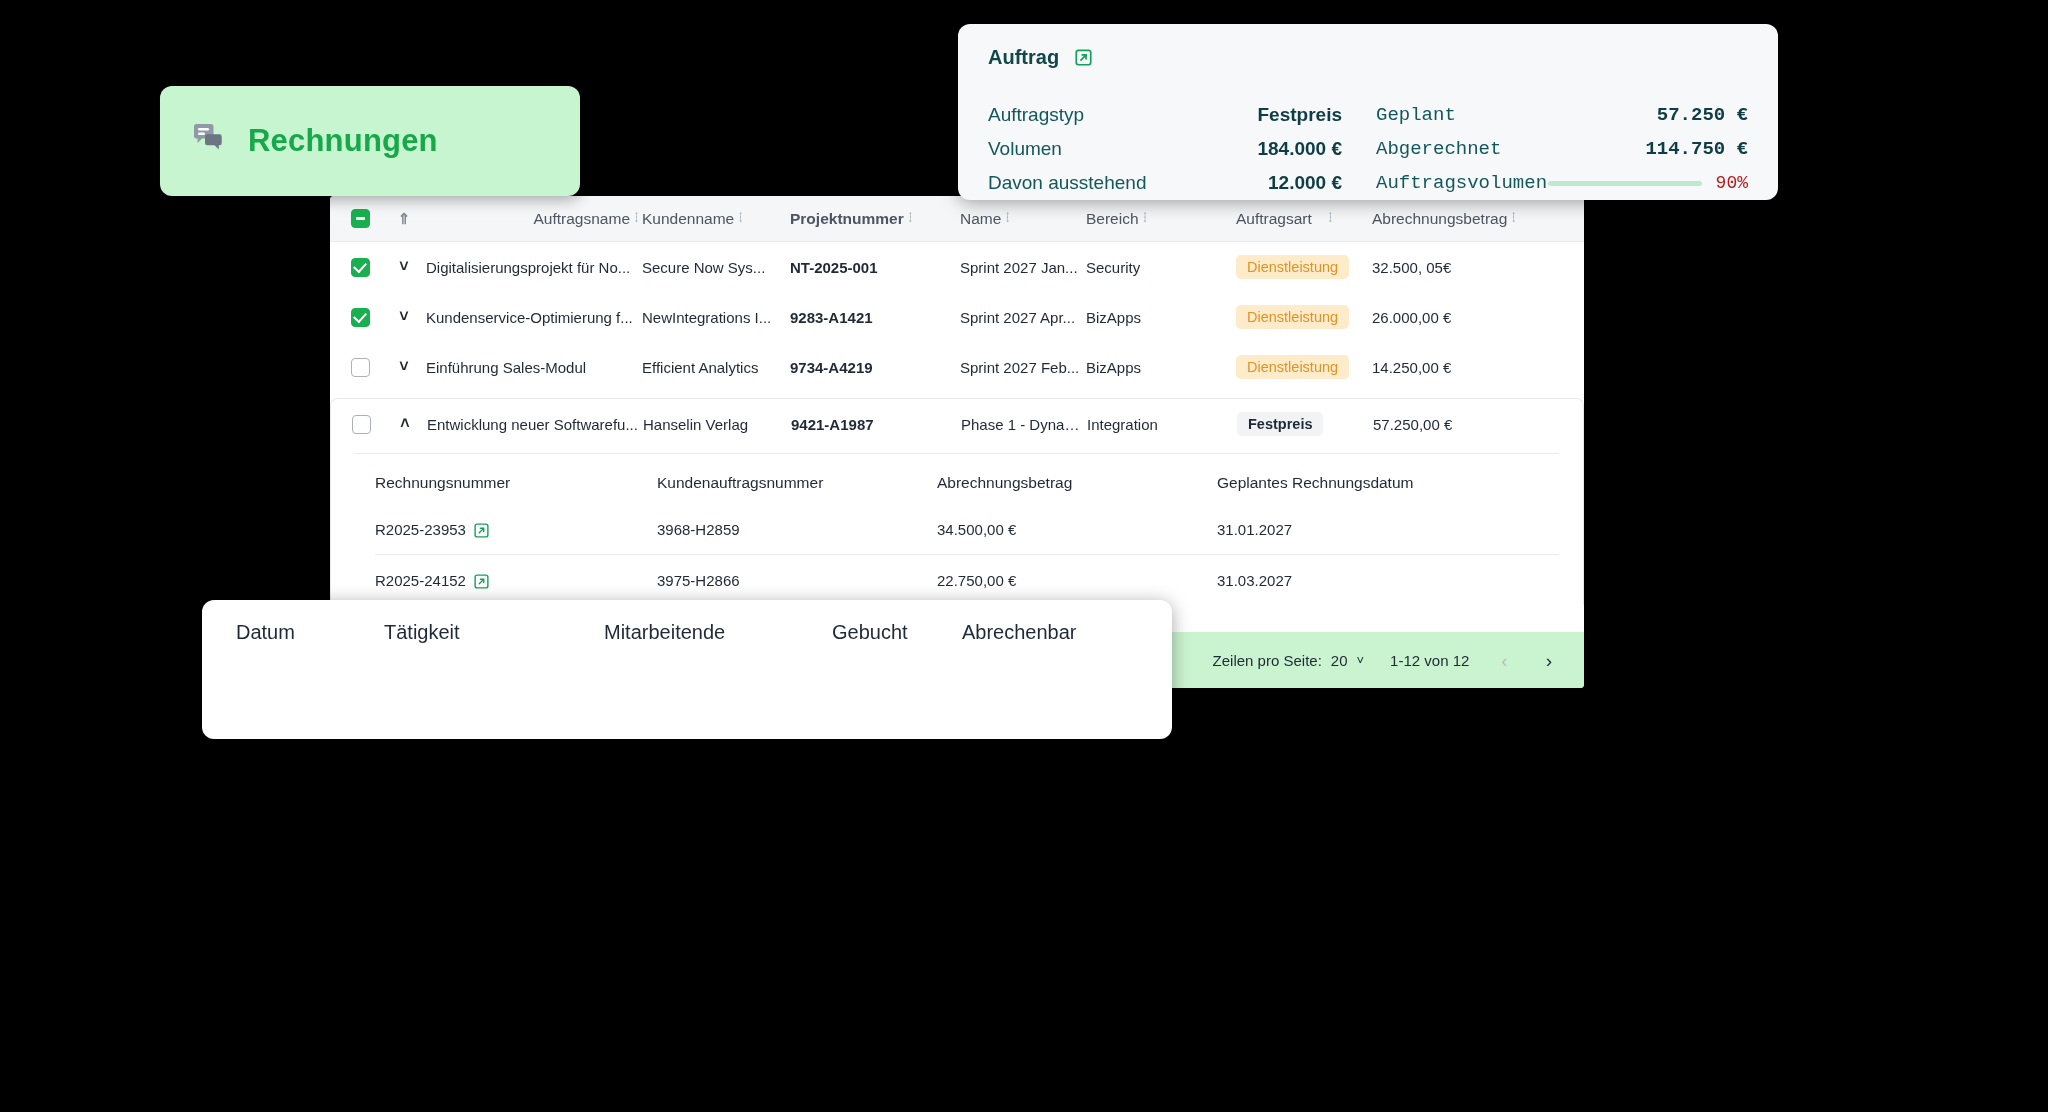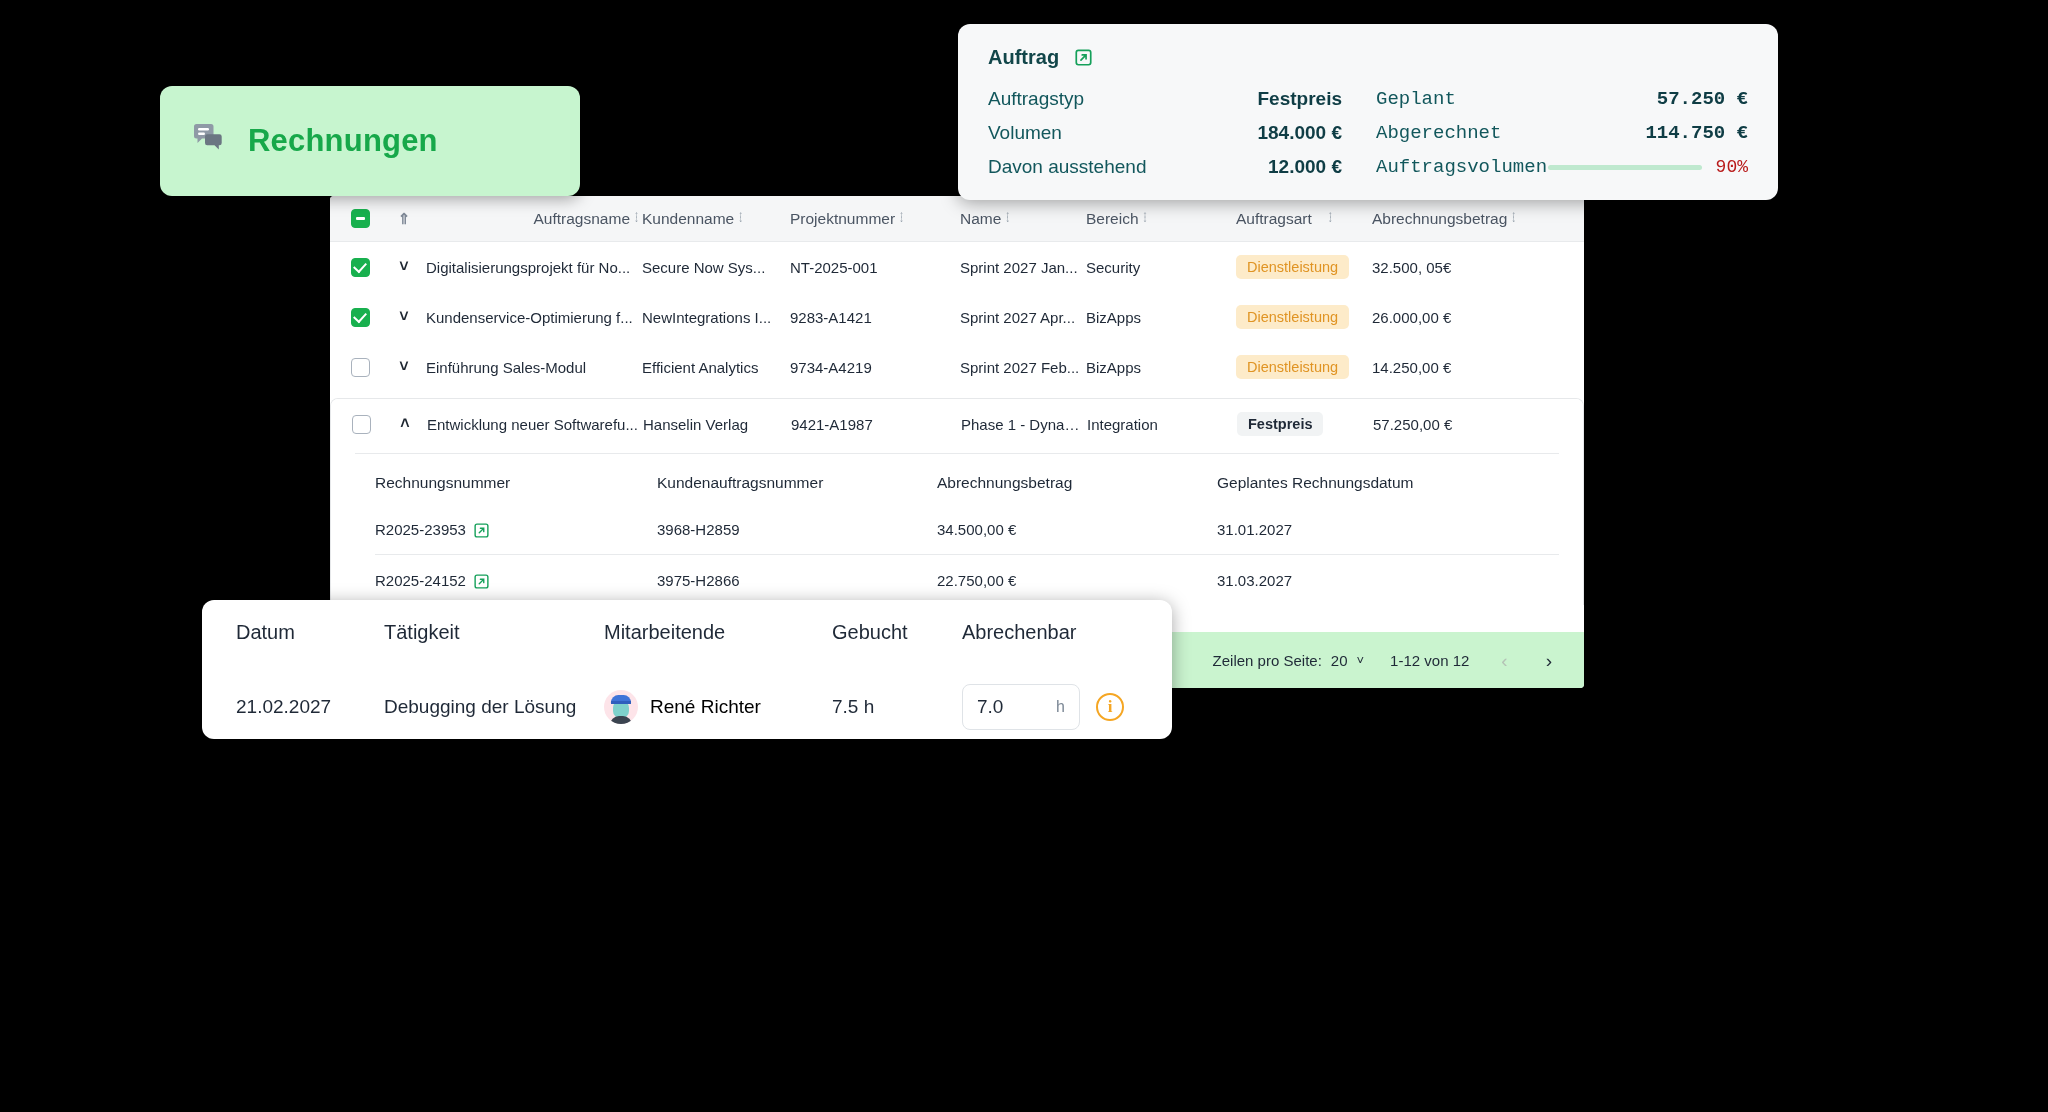--- a/index.html
+++ b/index.html
@@ -35,21 +35,21 @@
     white-space: nowrap;
   }
   .sort-ico { font-size: 10px; color:#8c97a3; line-height:1.25; letter-spacing:-1px; position:relative; top:1px;}
   .sort-ico .up{position:relative; top:-2px;}
   .sort-ico .dn{position:relative; top:2px; left:-4px;}
 
   .cb-cell { width: 44px; display:flex; justify-content:center; align-items:center; flex:0 0 44px;}
   .ex-cell { width: 44px; display:flex; justify-content:center; align-items:center; flex:0 0 44px;}
   .c-auftragsname { flex: 0 0 216px; justify-content: flex-end; }
   .c-kundenname   { flex: 0 0 148px; }
-  .c-projektnummer{ flex: 0 0 170px; }
+  .c-projektnummer{ flex: 0 0 170px; font-weight: bold; }
   .c-name         { flex: 0 0 126px; }
   .c-bereich      { flex: 0 0 150px; }
   .c-auftragsart  { flex: 0 0 136px; gap: 16px; }
   .c-betrag       { flex: 0 0 210px; }
 
   .checkbox {
     width: 19px; height: 19px;
     border-radius: 4px;
     border: 1.6px solid #a9b2bd;
     background: #fff;
@@ -143,21 +143,21 @@
   
   .auftrag-card {
     position:absolute;
     left: 958px; top: 24px;
     width: 820px; height: 176px;
     background:#f7f8f9;
     border-radius: 12px;
     padding: 22px 30px 0 30px;
     box-shadow: 0 3px 18px rgba(0,0,0,0.35);
   }
-  .auftrag-head { display:flex; align-items:center; gap:16px; margin-bottom: 13px; }
+  .auftrag-head { display:flex; align-items:center; gap:16px; margin-bottom: 29px; }
   .auftrag-head .t { font-size: 20px; font-weight:700; color:#12464a; }
   .auftrag-grid { display:flex; }
   .ag-col { width: 50%; }
   .ag-row { display:flex; justify-content:space-between; align-items:center; height: 34px; padding-right: 26px;}
   .ag-label { font-size: 19px; color:#12575c; }
   .ag-value { font-size: 19px; color:#0f3d45; font-weight:700; }
   .ag-col:last-child .ag-row { padding-right:0; padding-left: 8px; font-family: Liberation Mono, monospace;}
   .prog-wrap { display:flex; align-items:center; gap: 14px; }
   .prog-track { width: 154px; height: 5px; border-radius: 3px; background:#bfe9cf; }
   .prog-fill { height:100%; border-radius:3px; background:#1da25a; }
@@ -442,32 +442,15 @@
   </div>
 
   <div class="time-card">
     <div class="time-head">
       <div class="th2 t-col1">Datum</div>
       <div class="th2 t-col2">Tätigkeit</div>
       <div class="th2 t-col3">Mitarbeitende</div>
       <div class="th2 t-col4">Gebucht</div>
       <div class="th2">Abrechenbar</div>
     </div>
-    <div class="time-body">
-      <div class="td2 t-col1">21.02.2027</div>
-      <div class="td2 t-col2" style="line-height:1.45; padding-right:26px;">Debugging der Lösung</div>
-      <div class="t-col3">
-        <span class="avatar">
-          <span class="av-face"></span><span class="av-hat"></span><span class="av-hat2"></span><span class="av-body"></span>
-        </span><span class="emp-name">René Richter</span>
-      </div>
-      <div class="td2 t-col4">7.5 h</div>
-      <div style="display:flex; align-items:center;">
-        <div class="hours-input">
-          <span class="hi-val">7.0</span>
-          <span class="hi-unit">h</span>
-        </div>
-        <div class="info-ico">i</div>
-      </div>
-    </div>
   </div>
 
 </div>
 
 </body></html>

